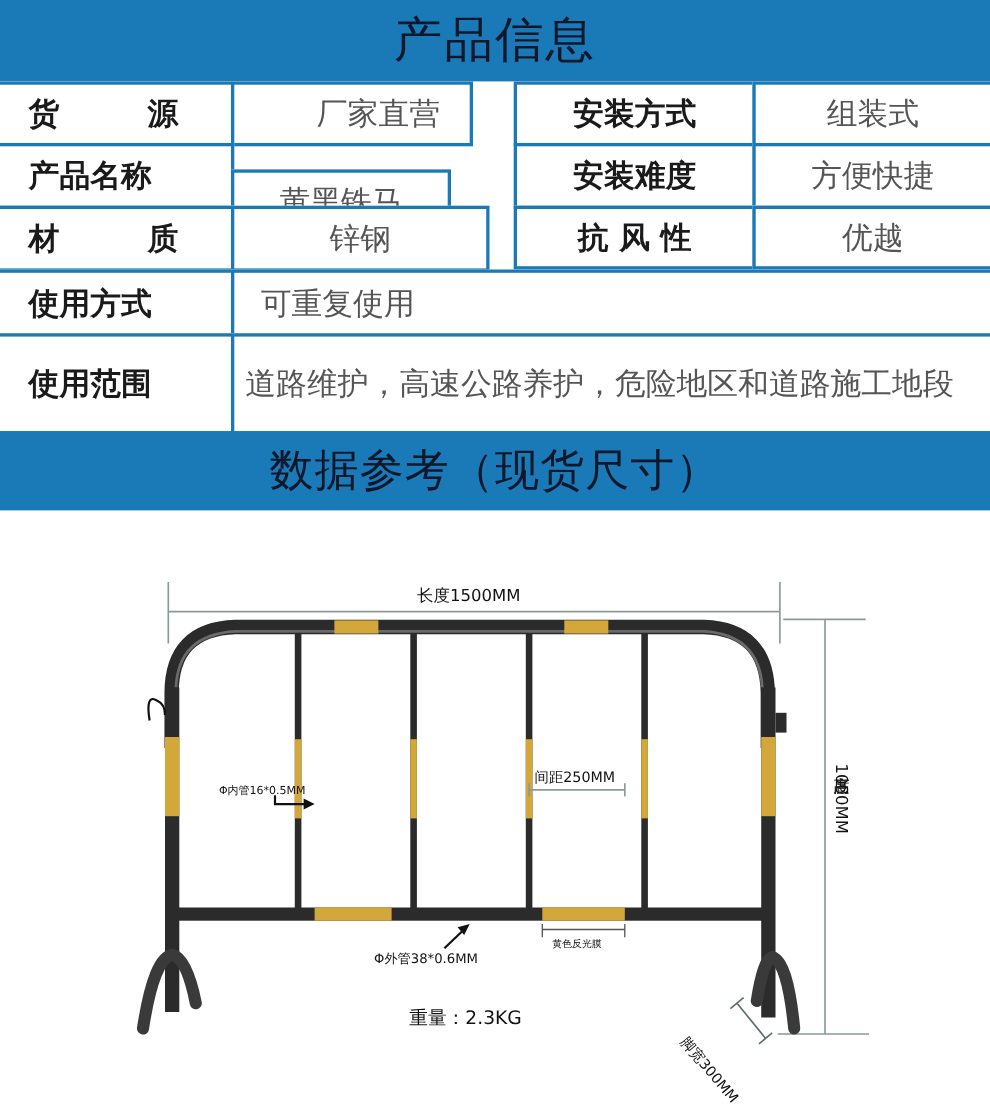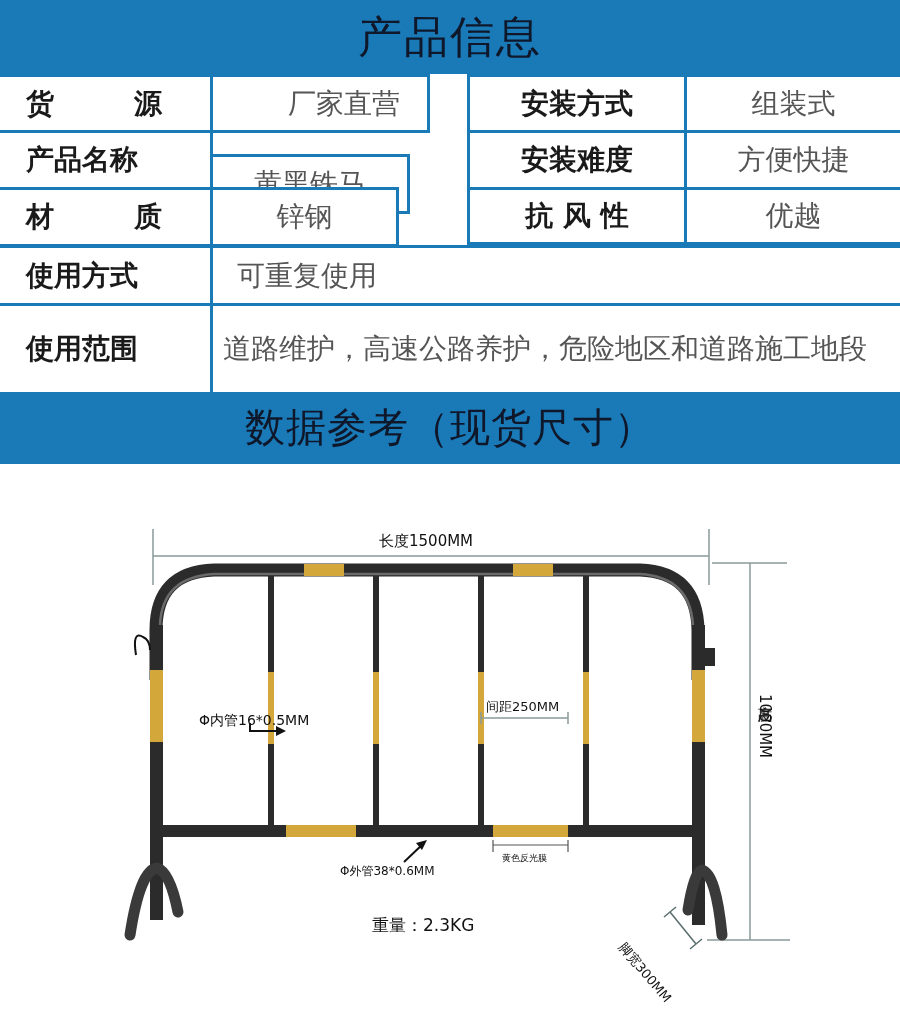--- a/index.html
+++ b/index.html
@@ -37,21 +37,21 @@
 </div>
 <div class="cell val" style="left:210px;top:74px;width:220px;height:59px;padding-left:48px;">厂家直营</div>
 
 <div class="cell lbl" style="left:-3px;top:130px;width:216px;height:60px;justify-content:flex-start;padding-left:26px;">产品名称</div>
 <div class="cell val" style="left:210px;top:130px;width:200px;height:60px;margin-top:24px;">黄黑铁马</div>
 
 <div class="cell lbl lbl-spaced" style="left:-3px;top:187px;width:216px;height:60px;">
   <span>材</span>
   <span>质</span>
 </div>
-<div class="cell val" style="left:210px;top:187px;width:189px;height:60px;">锌钢</div>
+<div class="cell val" style="left:210px;top:187px;width:235px;height:60px;">锌钢</div>
 
 <div class="cell lbl" style="left:467px;top:74px;width:220px;height:59px;">安装方式</div>
 <div class="cell val" style="left:684px;top:74px;width:219px;height:59px;">组装式</div>
 
 <div class="cell lbl" style="left:467px;top:130px;width:220px;height:60px;">安装难度</div>
 <div class="cell val" style="left:684px;top:130px;width:219px;height:60px;">方便快捷</div>
 
 <div class="cell lbl" style="left:467px;top:187px;width:220px;height:58px;">抗 风 性</div>
 <div class="cell val" style="left:684px;top:187px;width:219px;height:58px;">优越</div>
 
@@ -132,19 +132,19 @@
 
     <g stroke="#5a6e6e" stroke-width="1.5">
       <line x1="670" y1="912" x2="696" y2="944"></line>
       <line x1="664" y1="917" x2="676" y2="907"></line>
       <line x1="690" y1="949" x2="702" y2="939"></line>
     </g>
   </svg>
 
   <div class="dtext" style="left:379px;top:68px;font-size:15px;text-align:right;">长度1500MM</div>
   <div class="dtext" style="left:755px;top:230px;font-size:15px;writing-mode:vertical-rl;">高度1000MM</div>
-  <div class="dtext" style="left:199px;top:248px;font-size:14px;">Φ内管16*0.5MM</div>
+  <div class="dtext" style="left:199px;top:248px;font-size:10px;">Φ内管16*0.5MM</div>
   <div class="dtext" style="left:486px;top:234px;font-size:13px;">间距250MM</div>
   <div class="dtext" style="left:340px;top:399px;font-size:12px;text-align:right;">Φ外管38*0.6MM</div>
   <div class="dtext" style="left:502px;top:388px;font-size:9px;">黄色反光膜</div>
   <div class="dtext" style="left:372px;top:450px;font-size:17px;">重量：2.3KG</div>
   <div class="dtext" style="left:628px;top:475px;font-size:13px;transform:rotate(50deg);transform-origin:left top;">脚宽300MM</div>
 </div>
 
 </body></html>

